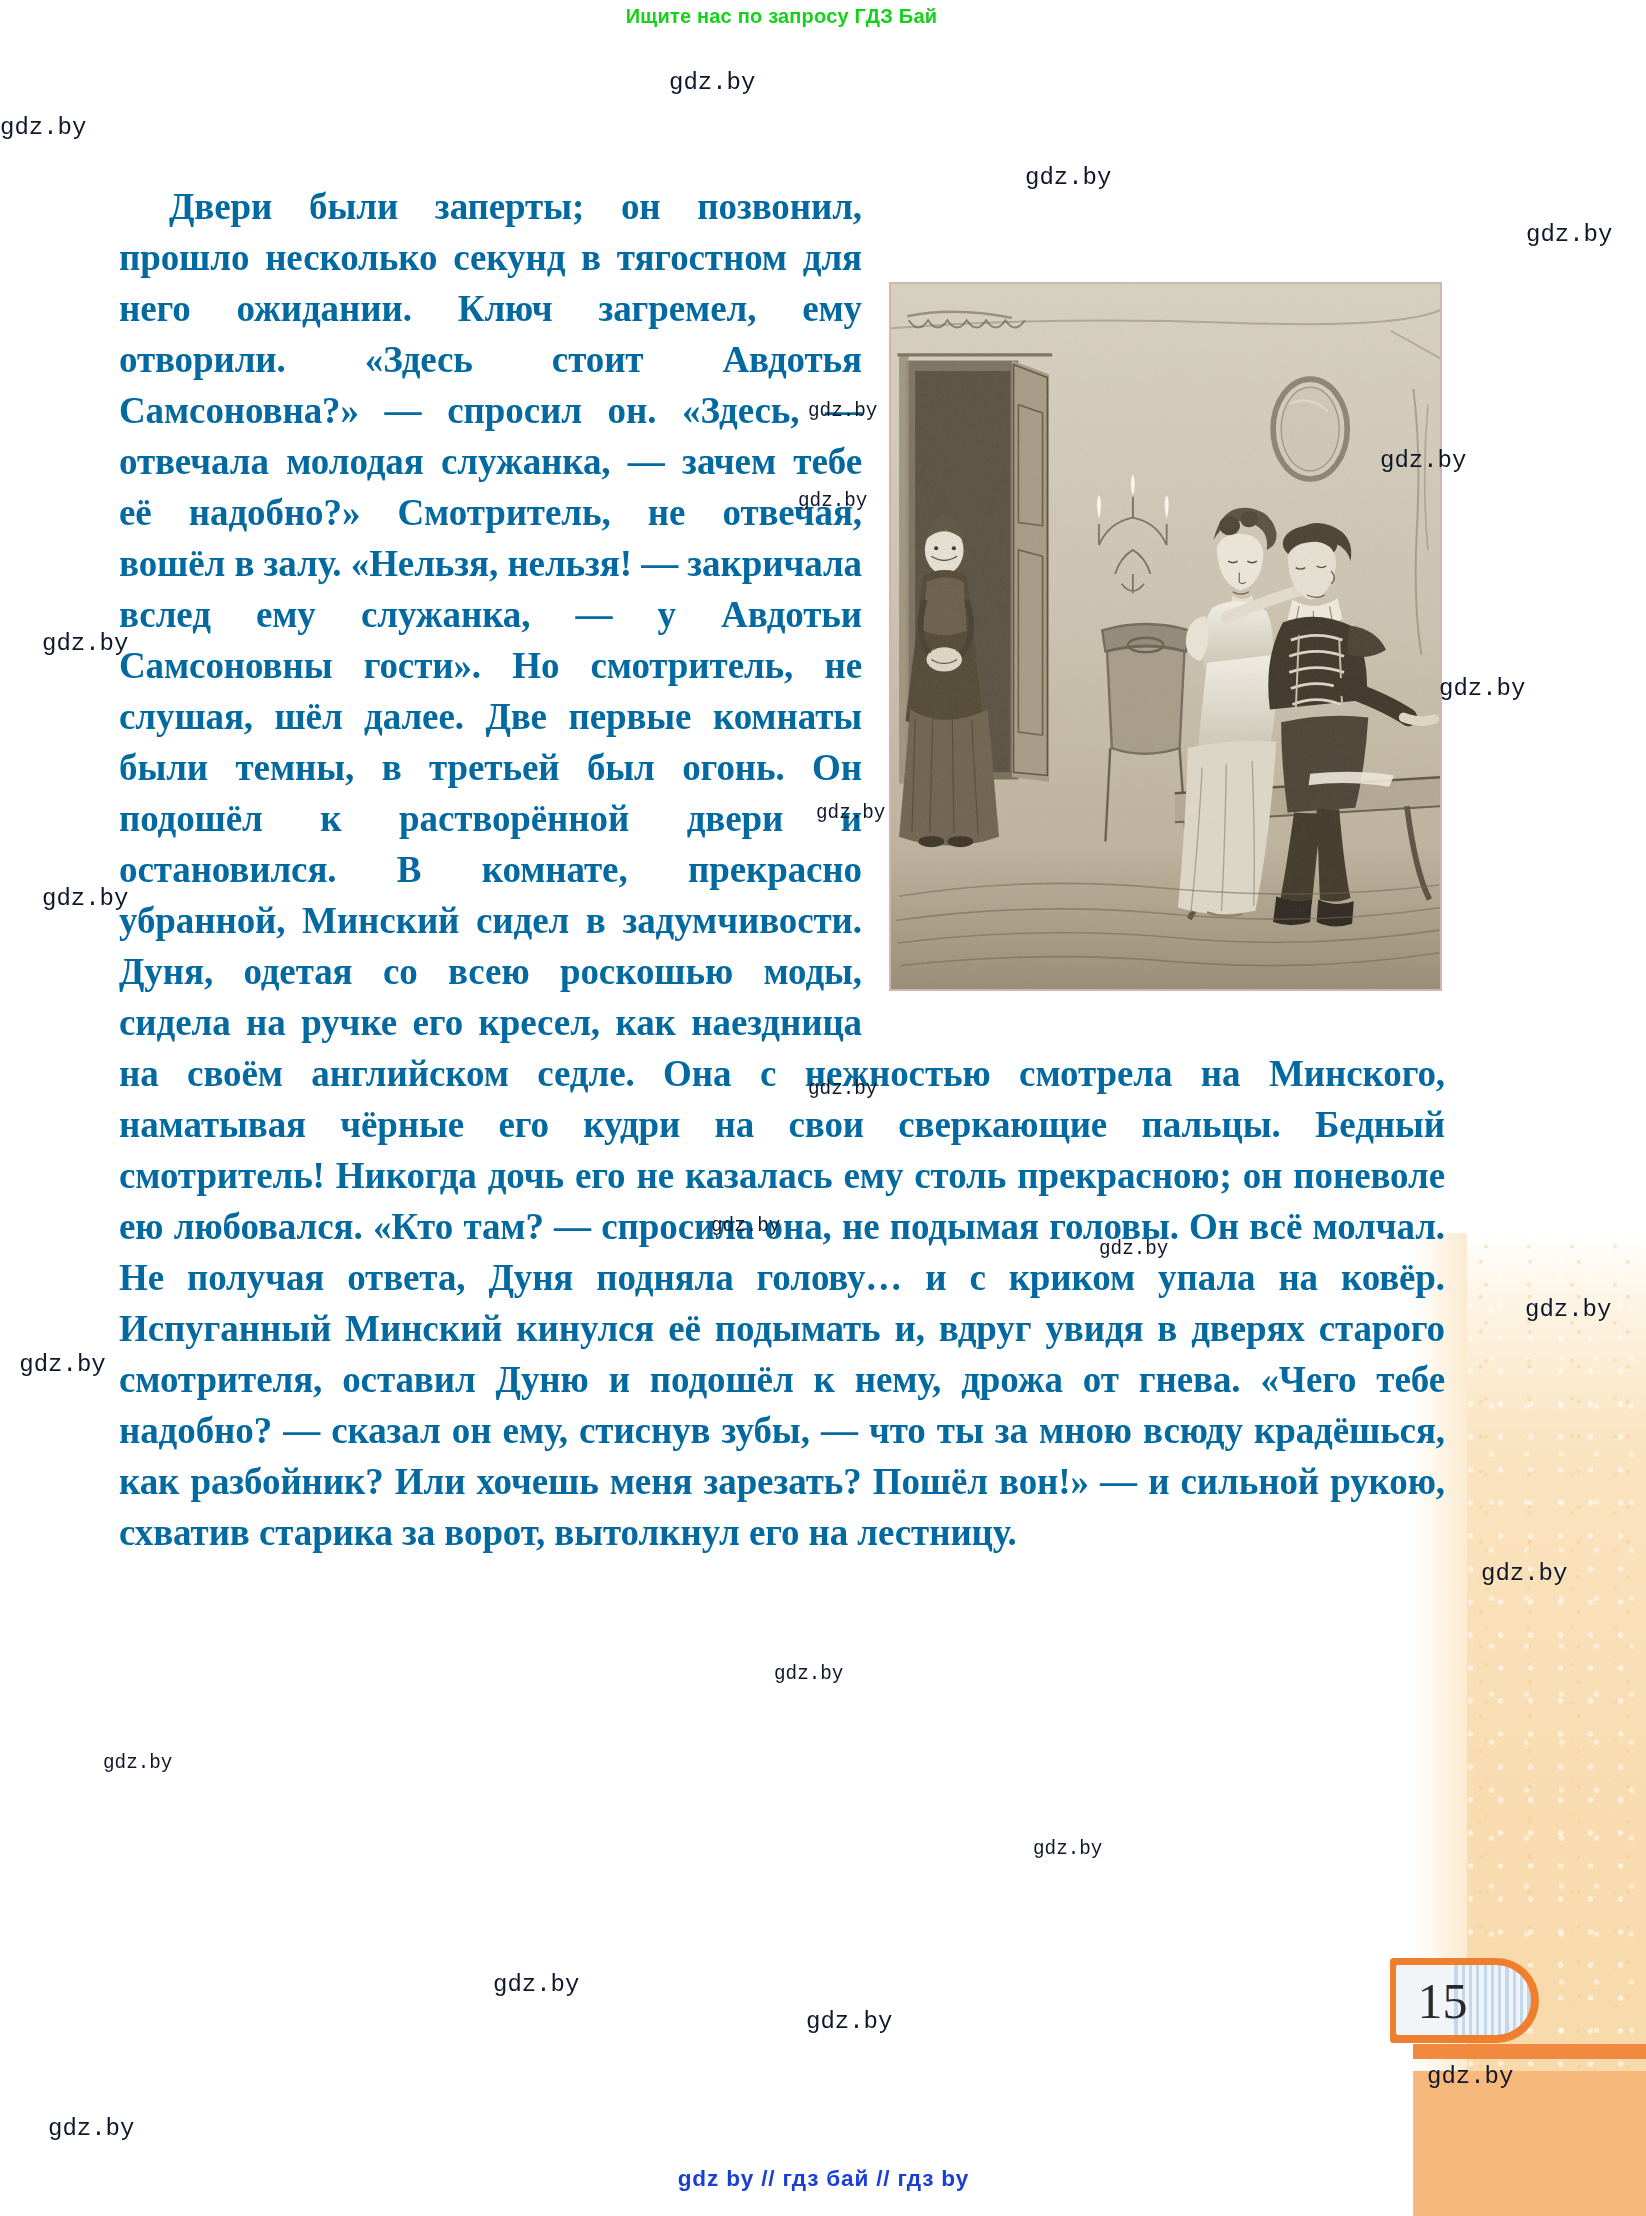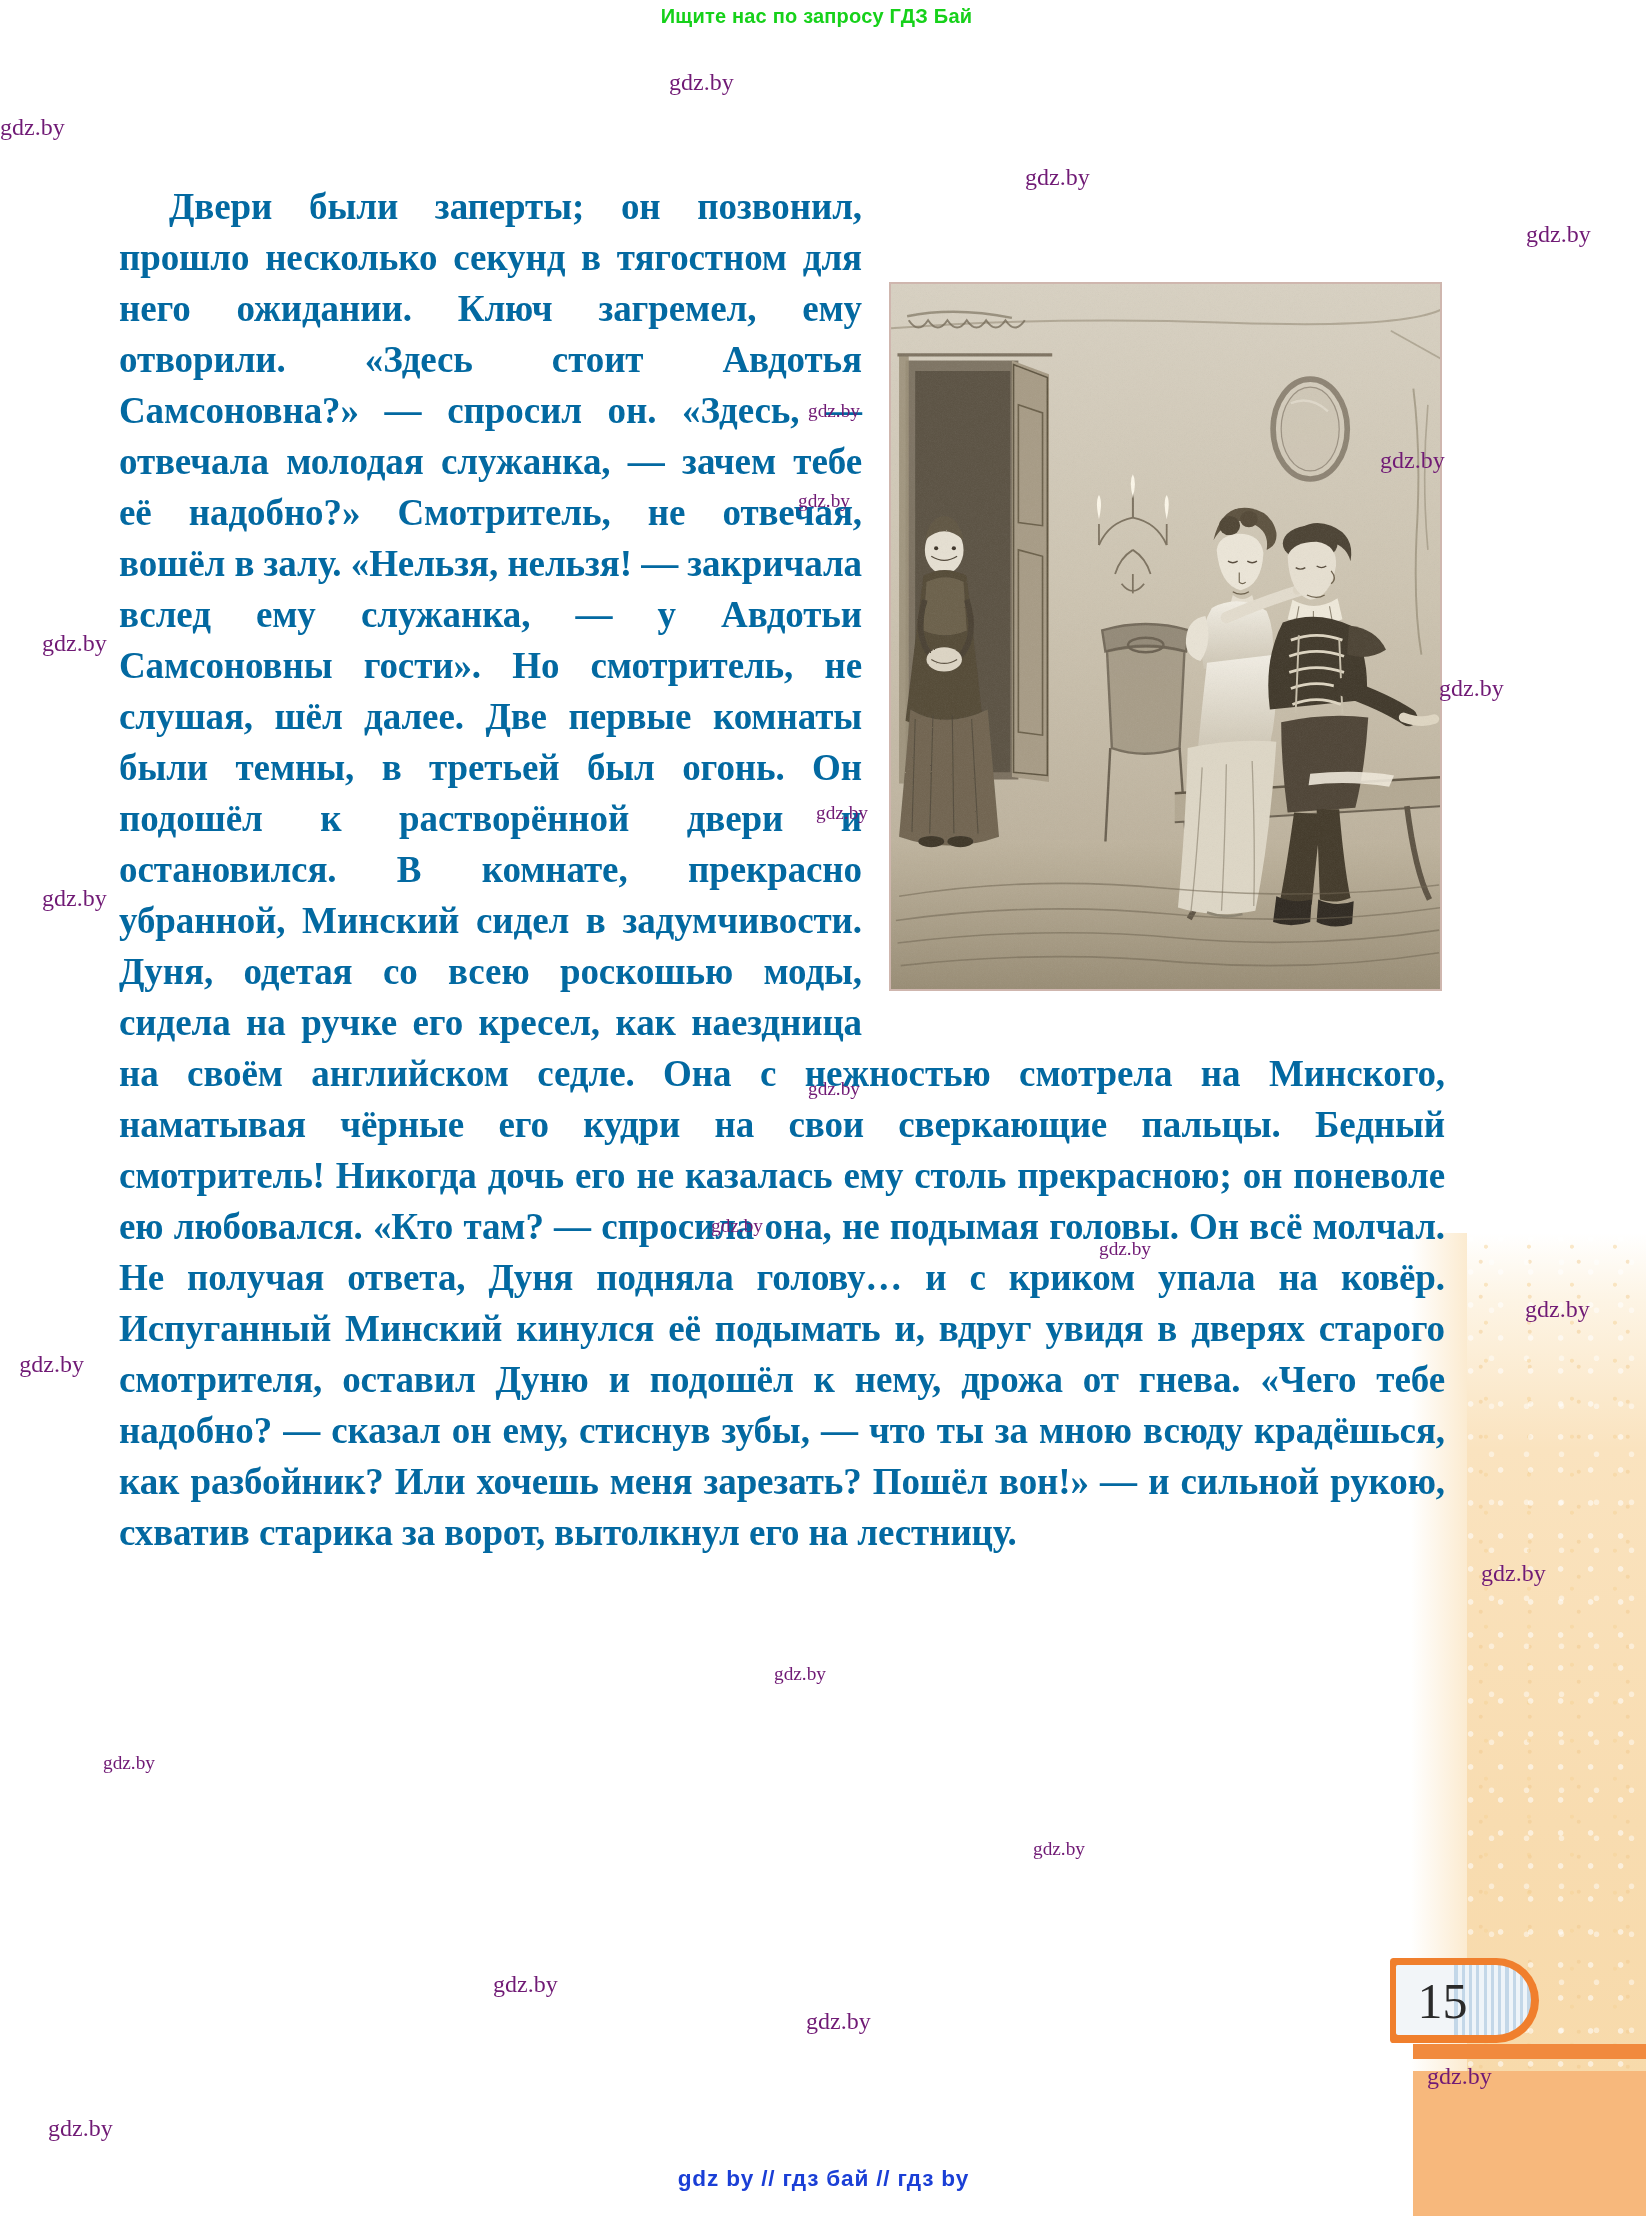--- a/index.html
+++ b/index.html
@@ -24,21 +24,21 @@
   }
   #page-edge-left-fade{
     position:absolute; right:180px; top:1233px; width:56px; height:983px;
     background:linear-gradient(90deg, rgba(255,255,255,0) 0%, rgba(250,228,192,.75) 100%);
   }
 
   
   #top-banner{
     position:absolute; left:0; top:4.8px; width:1563px; text-align:center;
     color:#16d11a; font-family:"Liberation Sans", sans-serif;
-    font-size:20px; font-weight:600; letter-spacing:0.2px;margin-left:35px;
+    font-size:20px; font-weight:600; letter-spacing:0.2px;
   }
 
   
   #footer{
     position:absolute; left:0; top:2166px; width:1647px; text-align:center;
     color:#1a3fd6; font-family:"Liberation Sans", sans-serif;
     font-size:22.6px; font-weight:600; letter-spacing:0.8px;
   }
 
   
@@ -113,22 +113,22 @@
     position:absolute;left:1413px;top:2044px;width:234px;height:14.5px;background:#f18a3e;
   }
   #badge-bar2{
     position:absolute;left:1413px;top:2071px;width:234px;height:145px;
     background:#f7b87c;
   }
 
   
   .wm{
     position:absolute;
-    font-family:Liberation Serif, serif;
-    color:#701a75;
+    font-family:Liberation Mono, monospace;
+    color:#0f172a;
     white-space:nowrap;
     pointer-events:none;
   }
   .wm-lg{font-size:24px;font-weight:500;}
   .wm-sm{font-size:19.3px;font-weight:500;}
 </style>
 </head>
 <body>
 
 <div id="page-edge-left-fade"></div>

